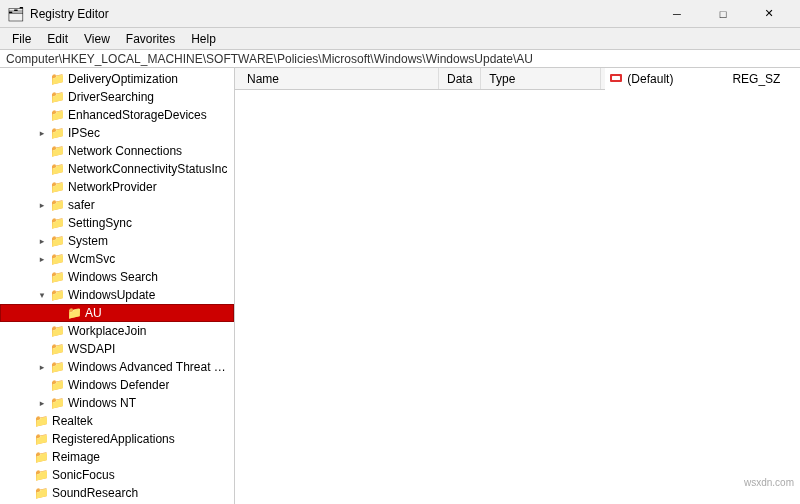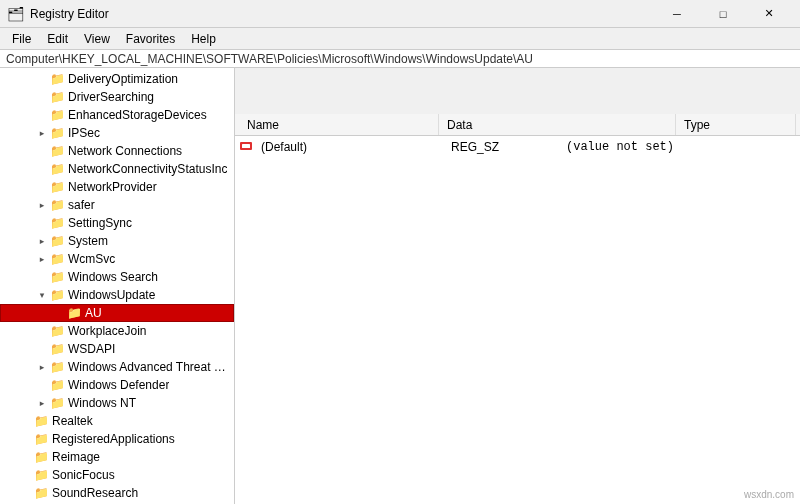--- a/index.html
+++ b/index.html
@@ -132,23 +132,22 @@
     }
     .indent-2 { padding-left: 18px; }
     .indent-3 { padding-left: 34px; }
     .indent-4 { padding-left: 50px; }
 
     
     #right-pane {
       flex: 1;
       background: #fff;
       display: flex;
-      flex-direction: column;
-      overflow: hidden;
-      margin-top: 46px;
+      flex-direction: row;
+      overflow: hidden;
     }
 
     
     #col-headers {
       display: flex;
       background: #f5f5f5;
       border-bottom: 1px solid #ccc;
       height: 22px;
       align-items: center;
       padding: 0 4px;
@@ -197,21 +196,21 @@
     .entry-data { flex: 1; font-family: Liberation Mono, monospace; }
 
     
     ::-webkit-scrollbar { width: 14px; height: 14px; }
     ::-webkit-scrollbar-track { background: #f0f0f0; }
     ::-webkit-scrollbar-thumb { background: #c0c0c0; border: 2px solid #f0f0f0; }
 
     
     #watermark {
       position: fixed;
-      bottom: 4px;
+      bottom: 16px;
       right: 6px;
       font-size: 10px;
       color: #aaa;
       user-select: none;
     }
   </style>
 </head>
 <body>
 
 <div id="title-bar">

